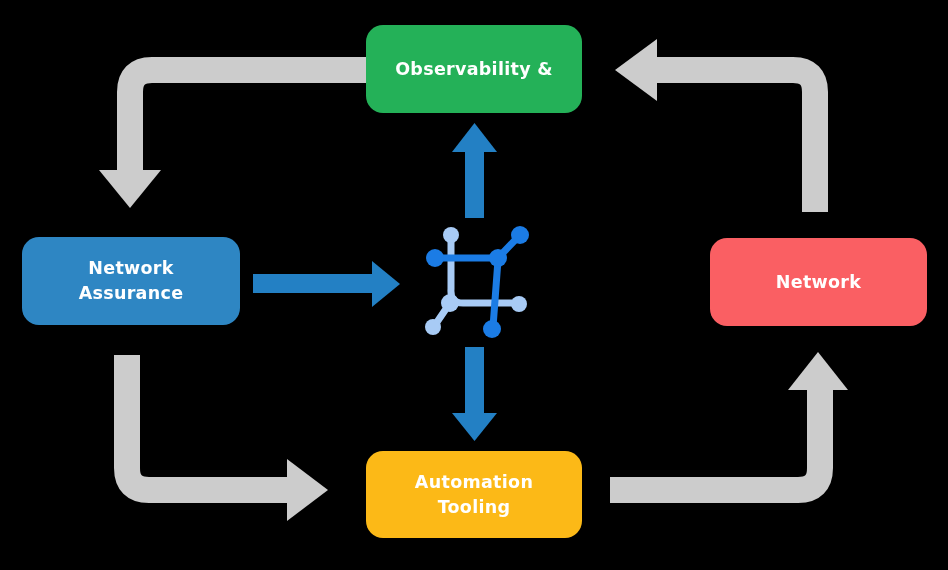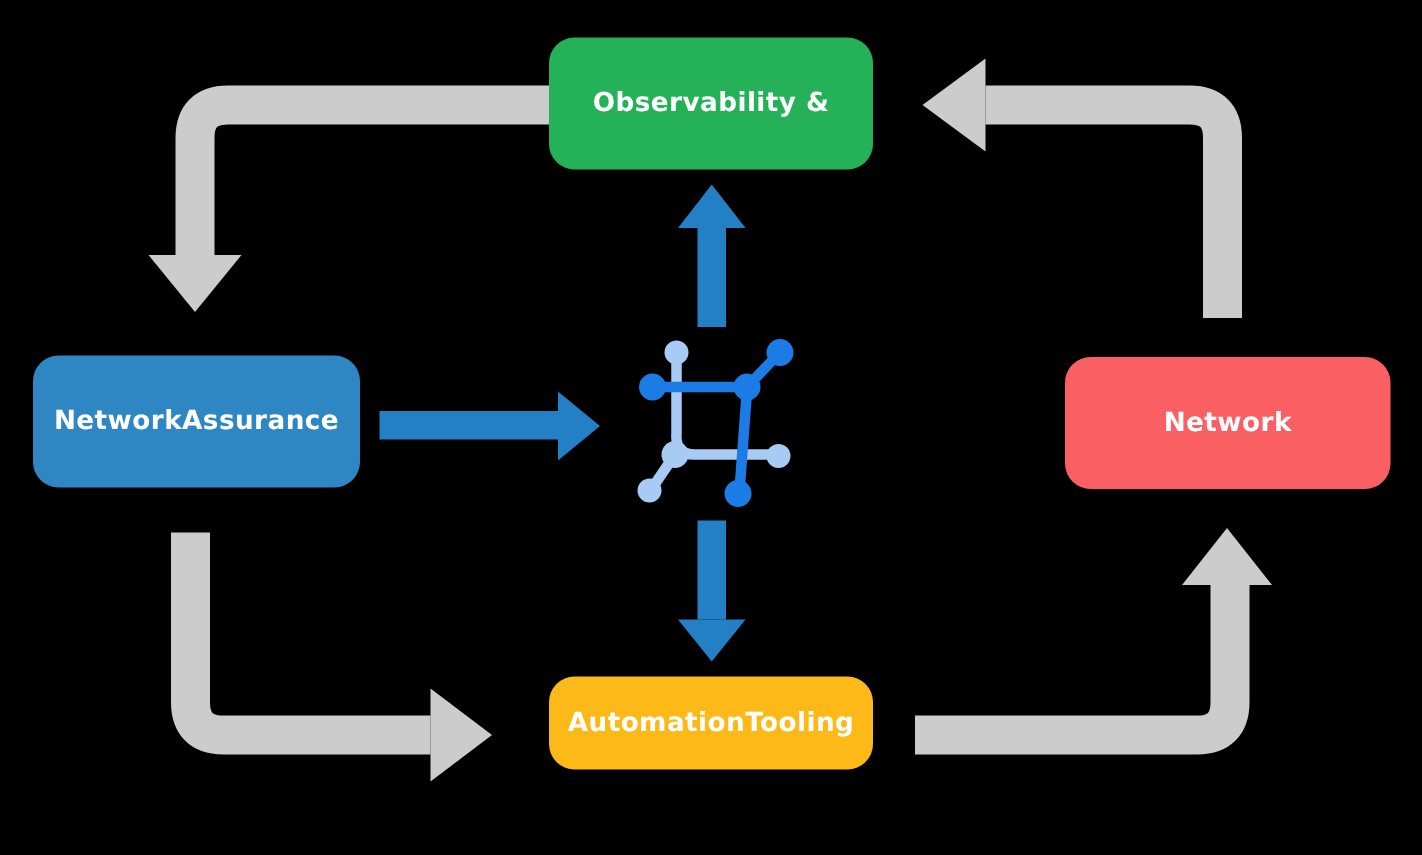--- a/index.html
+++ b/index.html
@@ -19,29 +19,29 @@
     width:948px;height:570px;
     background:var(--background);
     font-family:"DejaVu Sans","Liberation Sans",sans-serif;
     overflow:hidden;
   }
   .canvas{position:relative;width:948px;height:570px;background:var(--background);}
   .layer{position:absolute;left:0;top:0;width:948px;height:570px;pointer-events:none;}
   .node{
     position:absolute;
     border-radius:17px;
-    display:flex;flex-direction:row;align-items:center;justify-content:center;
+    display:flex;flex-direction:column;align-items:center;justify-content:center;
     color:var(--text);
     font-size:17.5px;font-weight:600;line-height:25px;letter-spacing:.3px;
     text-align:left;
   }
   .node-green{left:366px;top:25px;width:216px;height:88px;background:var(--node-green);}
   .node-blue{left:22px;top:237px;width:218px;height:88px;background:var(--node-blue);}
   .node-red{left:710px;top:238px;width:217px;height:88px;background:var(--node-red);}
-  .node-yellow{left:366px;top:451px;width:216px;height:62px;background:var(--node-yellow);}
+  .node-yellow{left:366px;top:451px;width:216px;height:87px;background:var(--node-yellow);}
   .gray-shaft{fill:none;stroke:var(--flow-arrow-gray);stroke-width:26px;}
   .gray-head{fill:var(--flow-arrow-gray);}
   .blue-fill{fill:var(--data-arrow-blue);}
   .icon-light{stroke:var(--icon-light-blue);stroke-width:7px;fill:none;stroke-linecap:round;}
   .icon-light-dot{fill:var(--icon-light-blue);}
   .icon-dark{stroke:var(--icon-dark-blue);stroke-width:7px;fill:none;stroke-linecap:round;}
   .icon-dark-dot{fill:var(--icon-dark-blue);}
 </style>
 </head>
 <body>

